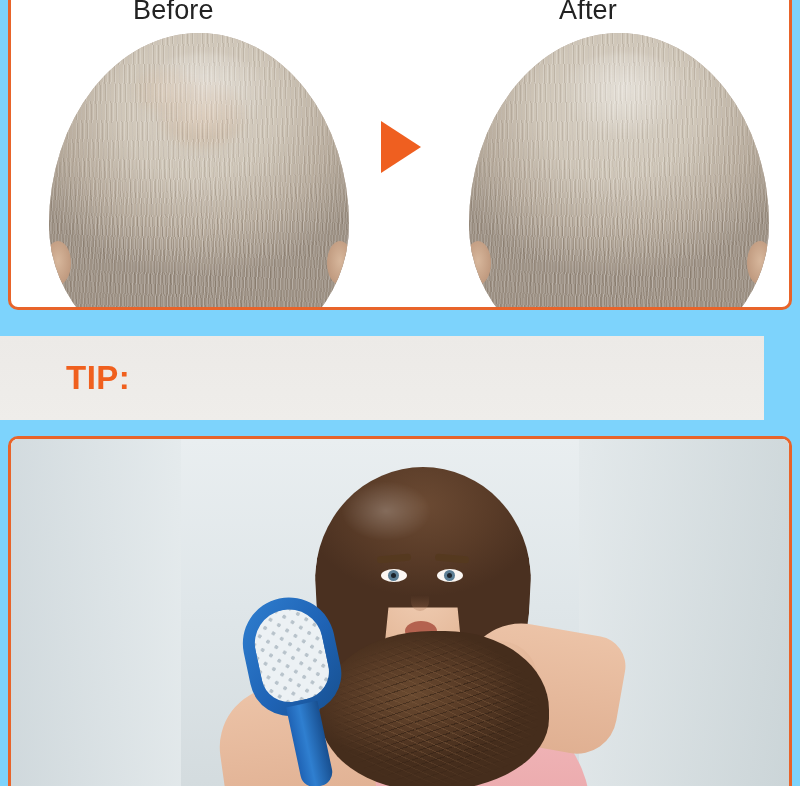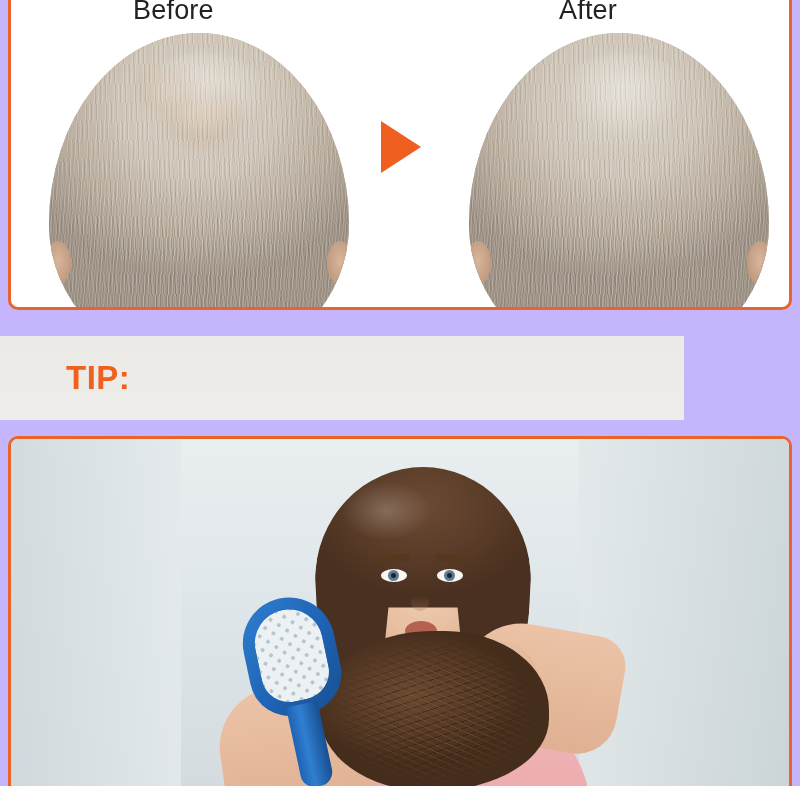--- a/index.html
+++ b/index.html
@@ -12,21 +12,21 @@
     height: 800px;
     overflow: hidden;
     font-family: "Liberation Sans", sans-serif;
     position: relative;
   }
 
   #page {
     position: relative;
     width: 800px;
     height: 800px;
-    background: #c4b5fd;
+    background: #7dd3fc;
     overflow: hidden;
   }
 
   
   .ba-panel {
     position: absolute;
     left: 8px;
     top: -34px;
     width: 784px;
     height: 344px;
@@ -151,21 +151,21 @@
     border-top: 26px solid transparent;
     border-bottom: 26px solid transparent;
     border-left: 40px solid #ef5f20;
   }
 
   
   .tip-row {
     position: absolute;
     left: 0;
     top: 336px;
-    width: 684px;
+    width: 764px;
     height: 84px;
     display: flex;
     align-items: center;
     background: linear-gradient(180deg, #eceae7 0%, #efedea 100%);
   }
   .tip-label {
     margin-left: 66px;
     color: #f0601e;
     font-size: 33px;
     font-weight: 700;

